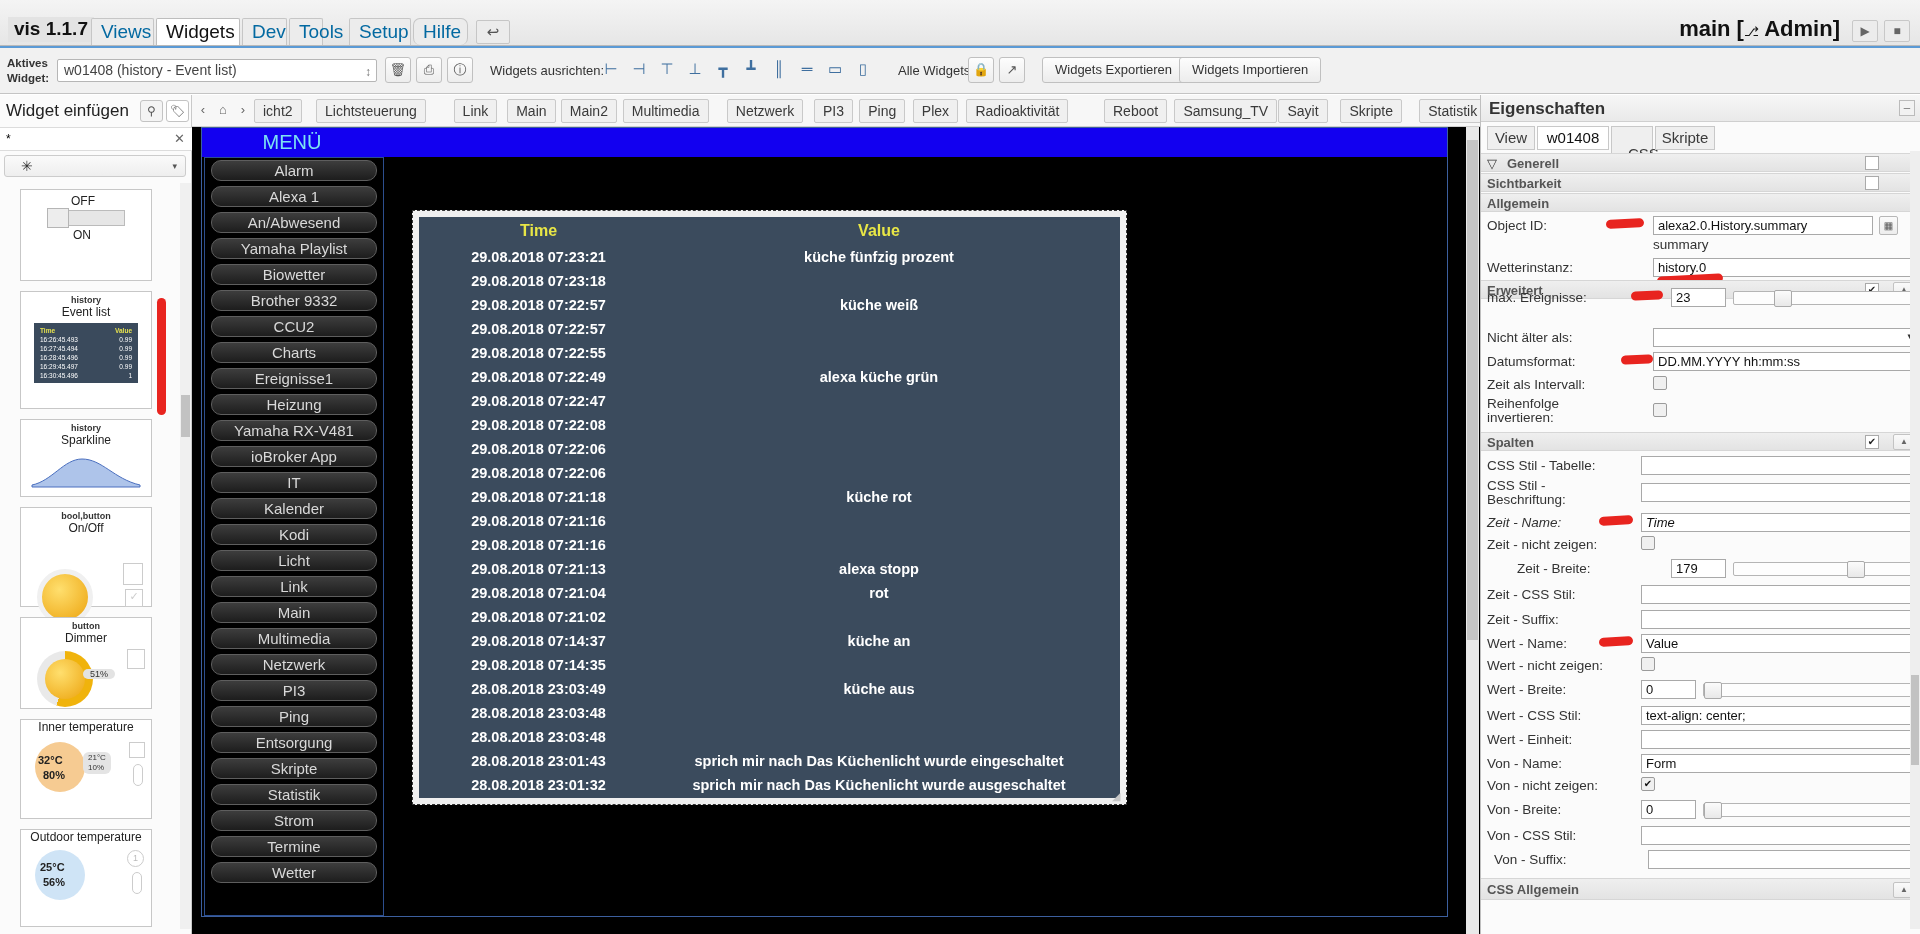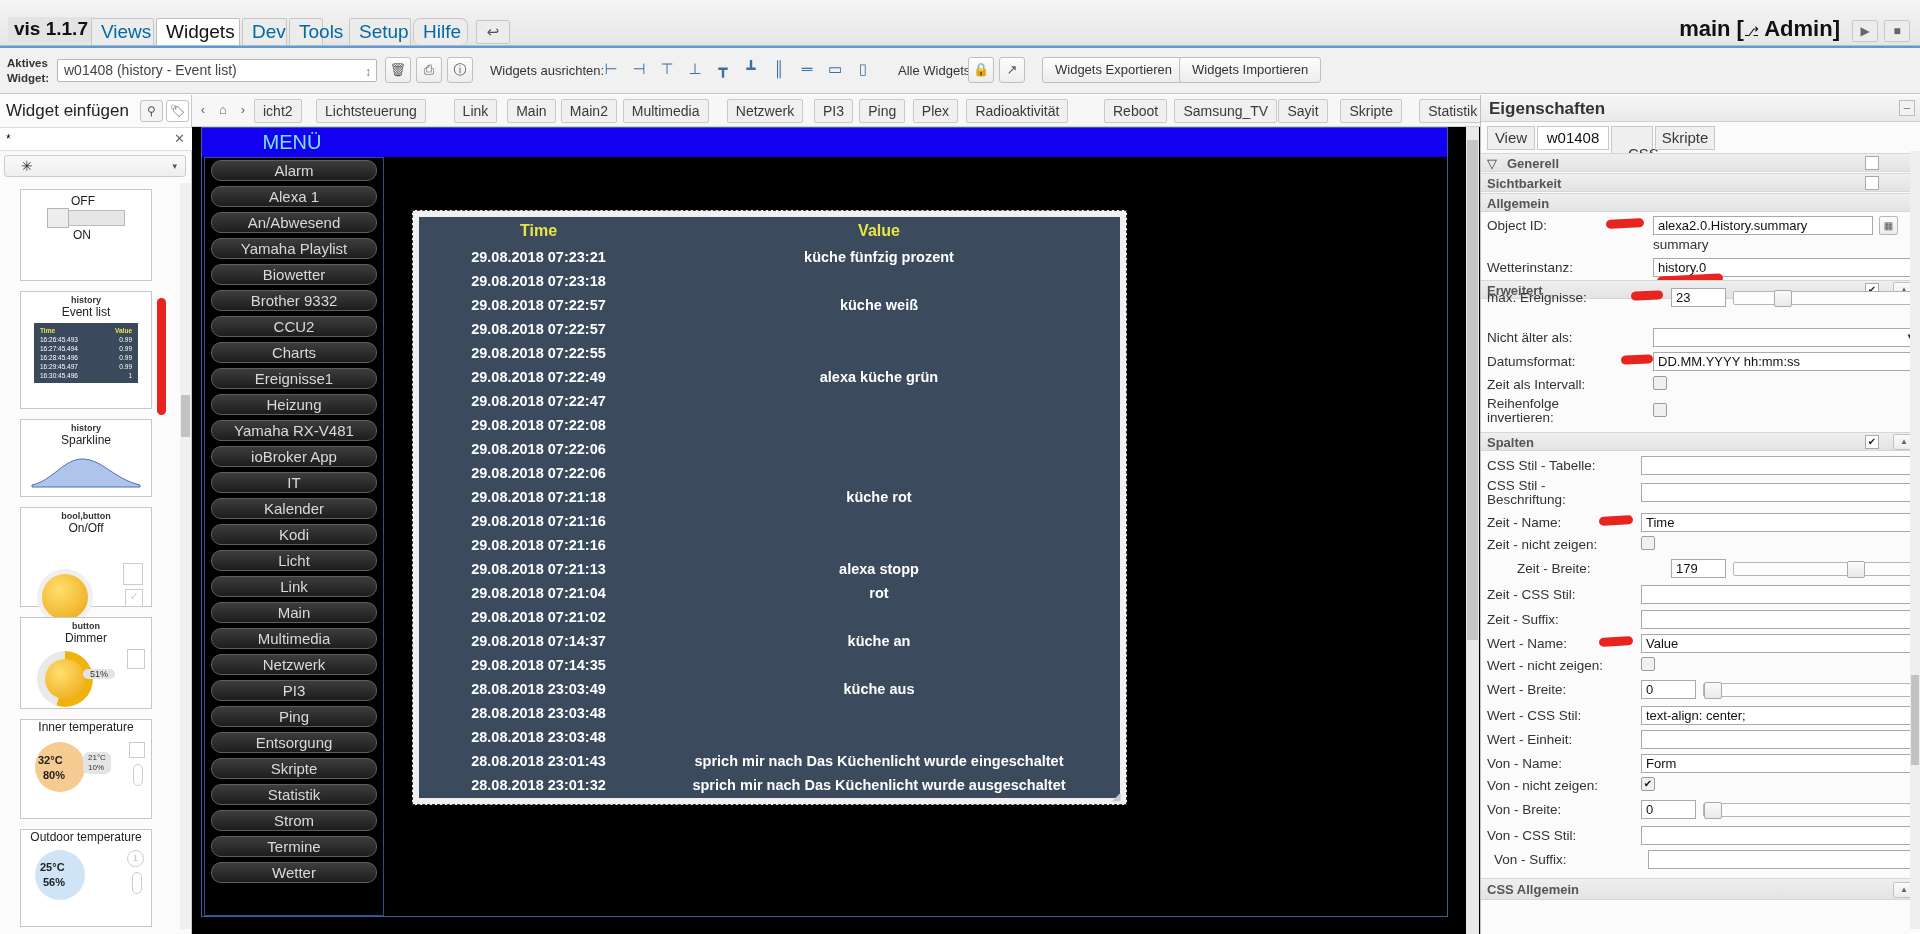--- a/index.html
+++ b/index.html
@@ -726,21 +726,21 @@
     <span class="plabel" style="top:3px;">CSS Stil - Tabelle:</span>
     <span class="pval" style="left:160px; top:1px; width:277px;"></span>
   </div>
 
   <div class="prow" style="top:383px; height:32px;">
     <span class="plabel" style="top:0px;">CSS Stil -</span>
     <span class="plabel" style="top:14px;">Beschriftung:</span>
     <span class="pval" style="left:160px; top:5px; width:277px;"></span>
   </div>
 
-  <div class="prow" style="top:417px; height:22px;">
+  <div class="prow" style="top:417px; height:22px;font-style:italic;">
     <span class="plabel" style="top:3px;">Zeit - Name:</span>
     <span class="redmark" style="left:118px; top:4px; width:34px;"></span>
     <span class="pval" style="left:160px; top:1px; width:277px;">Time</span>
   </div>
 
   <div class="prow" style="top:440px; height:22px;">
     <span class="plabel" style="top:2px;">Zeit - nicht zeigen:</span>
     <span class="pcheck" style="left:160px; top:1px;"></span>
   </div>
 

